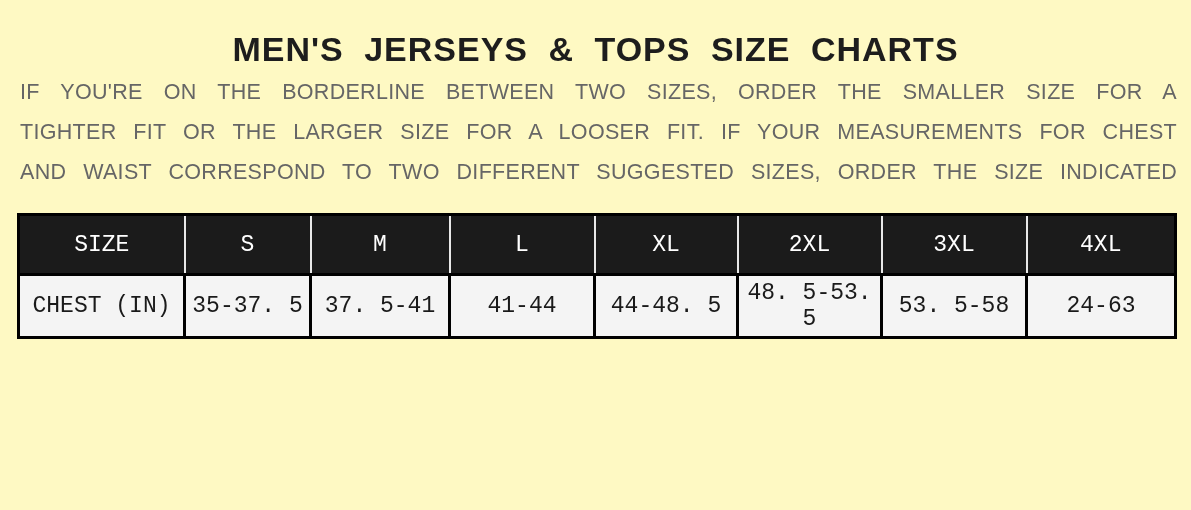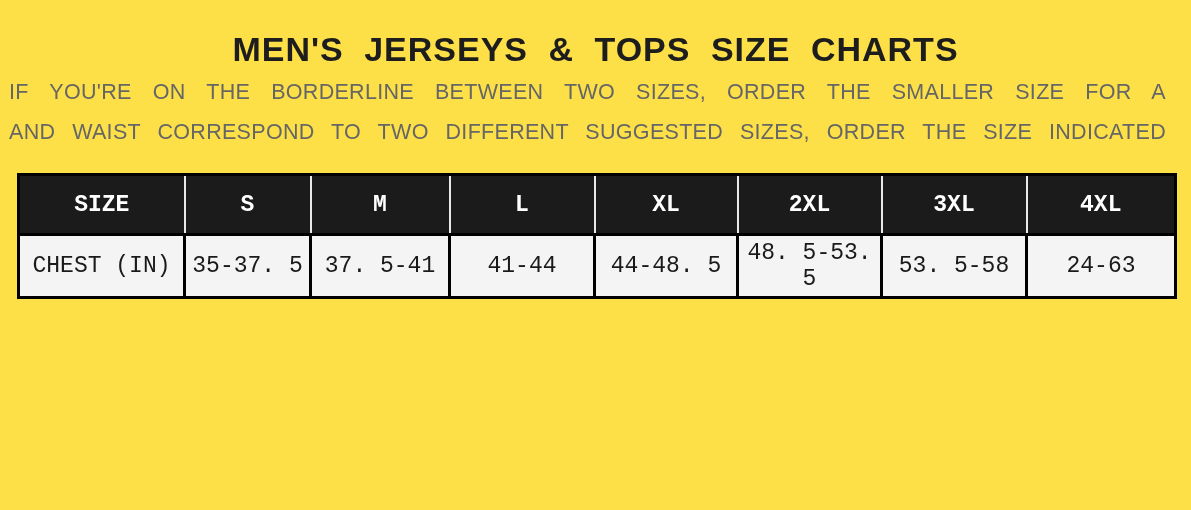--- a/index.html
+++ b/index.html
@@ -4,37 +4,37 @@
 <style>
   html, body {
     margin: 0;
     padding: 0;
     background: #ffffff;
   }
   .page {
     position: relative;
     width: 1191px;
     height: 510px;
-    background: #fde047;
+    background: #fef9c3;
     overflow: hidden;
     font-family: "Liberation Sans", sans-serif;
   }
   .title {
     margin: 28px 0 0 0;
     text-align: center;
     font-family: "Liberation Sans", sans-serif;
     font-weight: bold;
     font-size: 34px;
     line-height: 42px;
     letter-spacing: 1px;
     word-spacing: 10px;
     color: #1d1d1d;
   }
   .intro {
-    margin: 2px 17px 0 9px;
+    margin: 2px 17px 0 20px;
     width: 1157px;
   }
   .intro-line {
     font-family: "Liberation Sans", sans-serif;
     font-size: 21.5px;
     line-height: 40px;
     letter-spacing: 0.3px;
     color: #666666;
     text-align: justify;
     text-align-last: justify;
@@ -50,21 +50,21 @@
     width: 1157px;
     table-layout: fixed;
     border-collapse: collapse;
     border: 3px solid #000000;
     font-family: "Liberation Mono", "DejaVu Sans Mono", monospace;
   }
   table.size-table th {
     height: 55px;
     background: #1b1b1b;
     color: #ffffff;
-    font-weight: bold;
+    font-weight: normal;
     font-size: 23px;
     vertical-align: middle;
     border-left: 2px solid #e9e9e9;
     border-bottom: 3px solid #000000;
   }
   table.size-table th:first-child {
     border-left: 3px solid #000000;
   }
   table.size-table td {
     height: 58px;
@@ -82,20 +82,21 @@
 </style>
 </head>
 <body>
 
 <div class="page">
 
   <h1 class="title">MEN'S JERSEYS &amp; TOPS SIZE CHARTS</h1>
 
   <div class="intro">
     <div class="intro-line">IF YOU'RE ON THE BORDERLINE BETWEEN TWO SIZES, ORDER THE SMALLER SIZE FOR A</div>
+    <div class="intro-line">TIGHTER FIT OR THE LARGER SIZE FOR A LOOSER FIT. IF YOUR MEASUREMENTS FOR CHEST</div>
     <div class="intro-line">AND WAIST CORRESPOND TO TWO DIFFERENT SUGGESTED SIZES, ORDER THE SIZE INDICATED</div>
   </div>
 
   <table class="size-table">
     <colgroup>
       <col style="width:166px">
       <col style="width:126px">
       <col style="width:139px">
       <col style="width:145px">
       <col style="width:143px">

